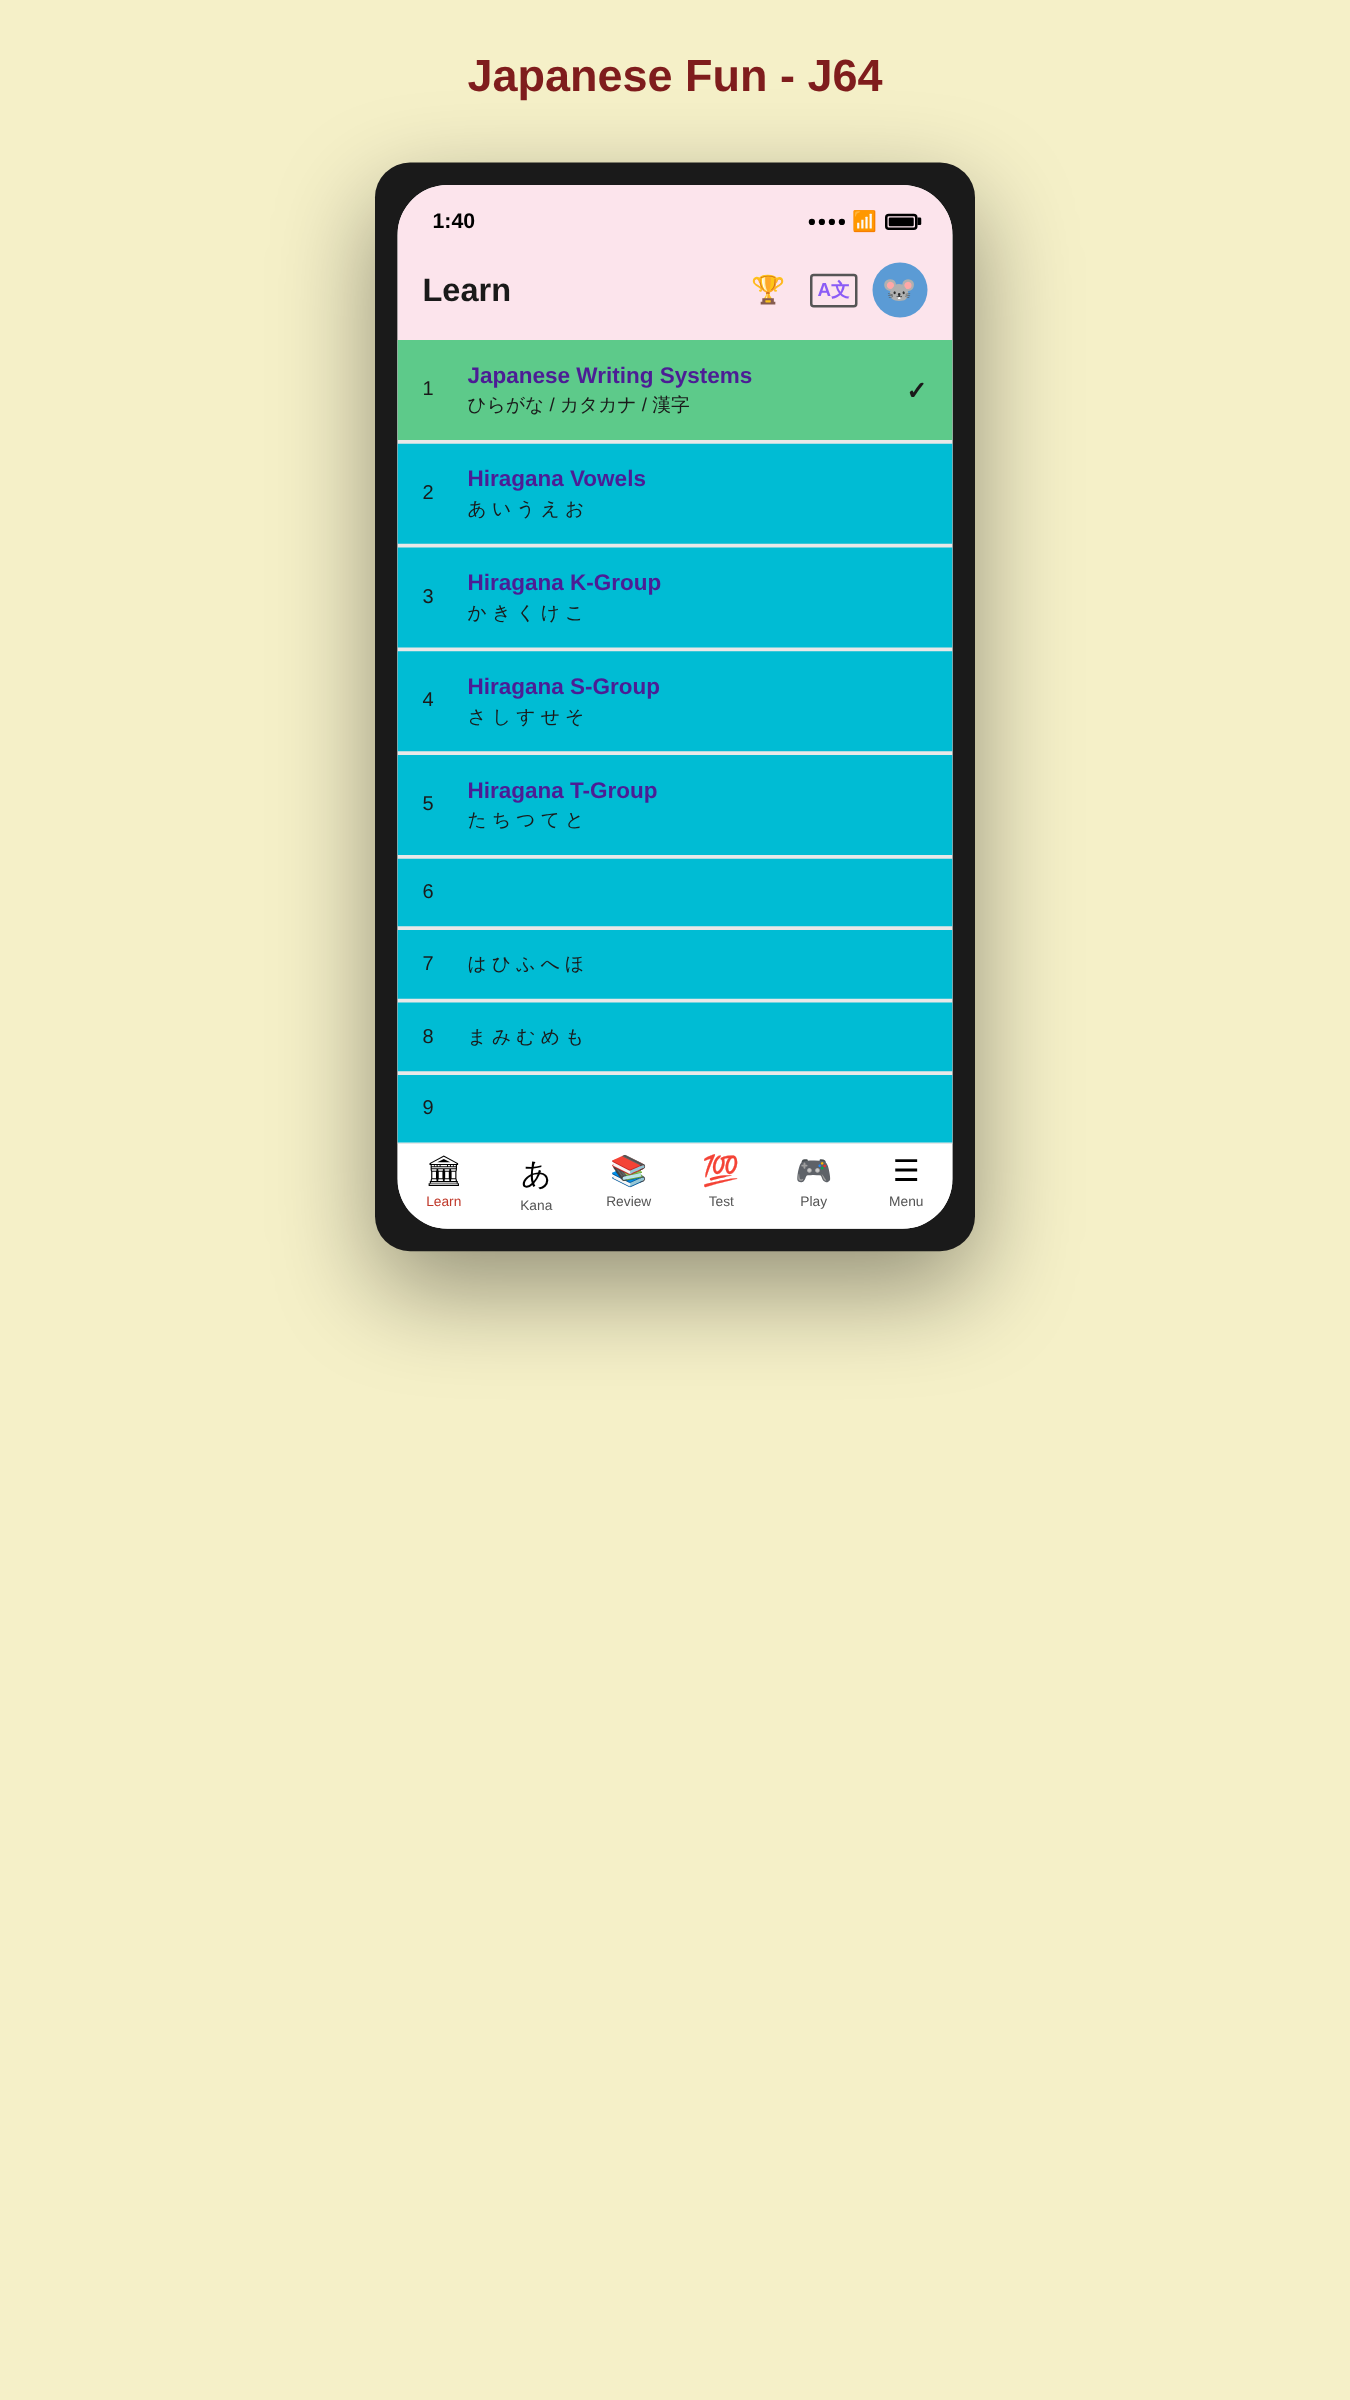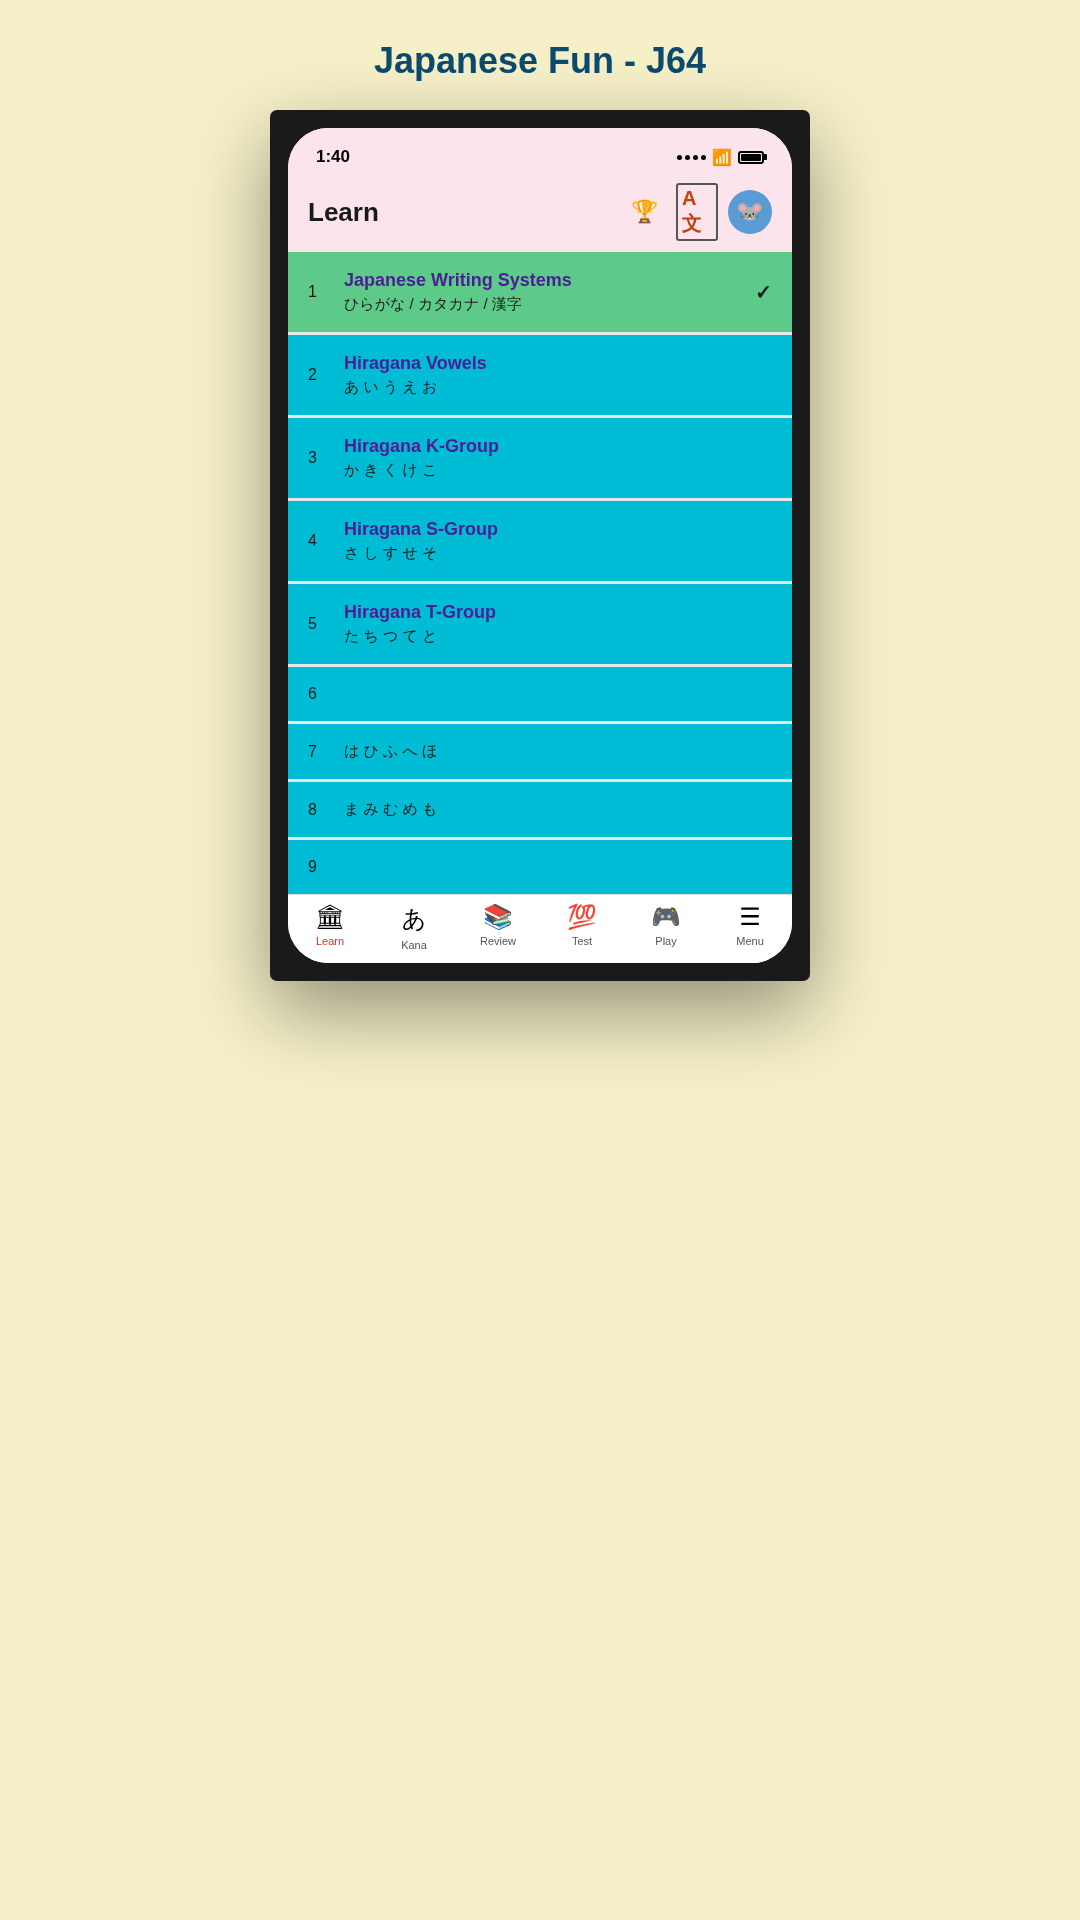--- a/index.html
+++ b/index.html
@@ -8,32 +8,32 @@
       background-color: #f5f0c8;
       display: flex;
       flex-direction: column;
       align-items: center;
       min-height: 100vh;
       font-family: -apple-system, BlinkMacSystemFont, 'Helvetica Neue', Arial, sans-serif;
       padding: 40px 0 60px;
     }
 
     .page-title {
-      color: #0c4a6e;
+      color: #7f1d1d;
       font-size: 36px;
       font-weight: 700;
-      margin-bottom: 28px;
+      margin-bottom: 48px;
       text-align: center;
     }
 
     
     .phone-frame {
-      width: 540px;
+      width: 480px;
       background: #1a1a1a;
-      border-radius: 7px;
+      border-radius: 28px;
       padding: 18px;
       box-shadow: 0 30px 80px rgba(0,0,0,0.4);
       position: relative;
     }
 
     .phone-screen {
       background: #fff;
       border-radius: 40px;
       overflow: hidden;
       position: relative;
@@ -264,21 +264,21 @@
       </div>
     </div>
 
     <div class="app-header">
       <span class="header-title">Learn</span>
       <div class="header-actions">
         <div class="header-btn">
           <span>🏆</span>
         </div>
         <div class="header-btn">
-          <span style="font-size:20px; font-weight:700; color:#c2410c; border:2px solid #555; padding:2px 4px; border-radius:3px;">A文</span>
+          <span style="font-size:15px; font-weight:700; color:#8b5cf6; border:2px solid #555; padding:2px 4px; border-radius:3px;">A文</span>
         </div>
         <div class="avatar-btn">
           <span>🐭</span>
         </div>
       </div>
     </div>
 
     <div class="lesson-list" id="lesson-list">
     <div class="lesson-item completed">
           <span class="lesson-number">1</span>

